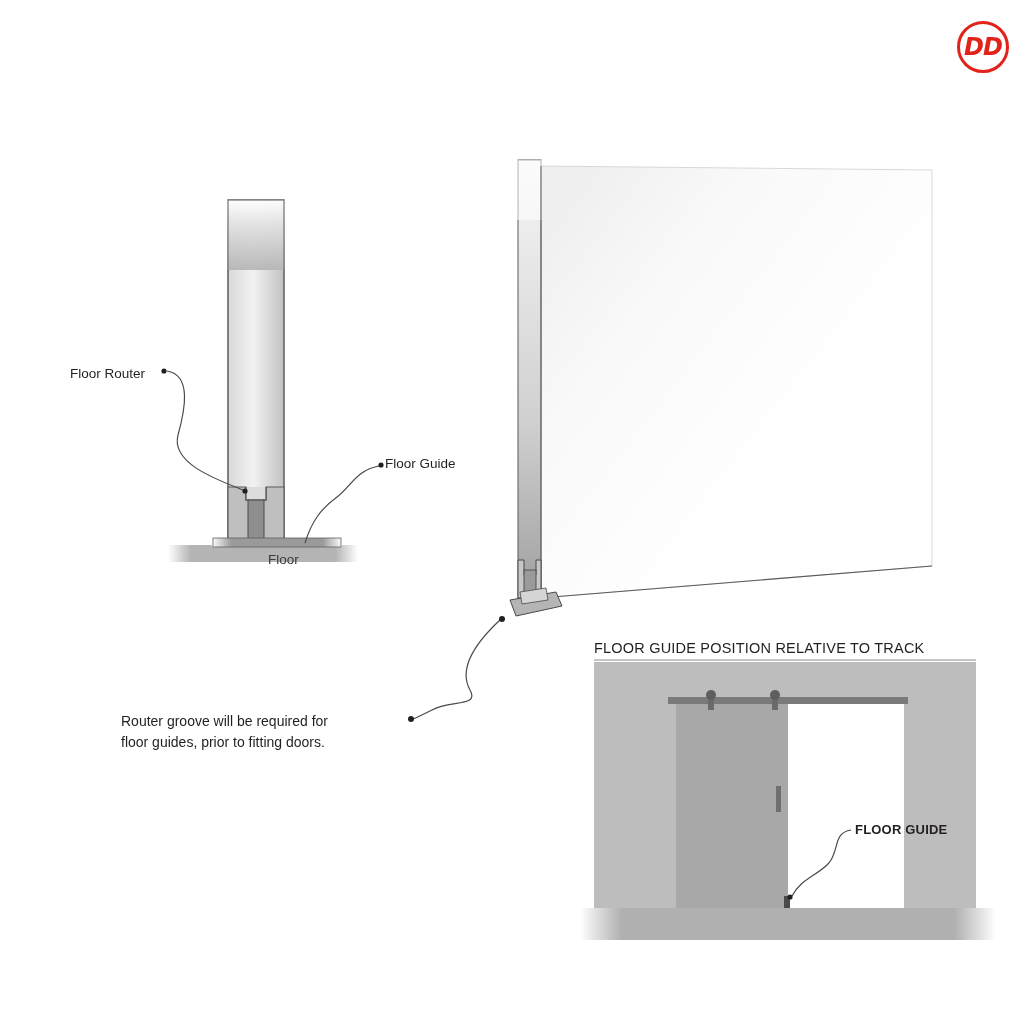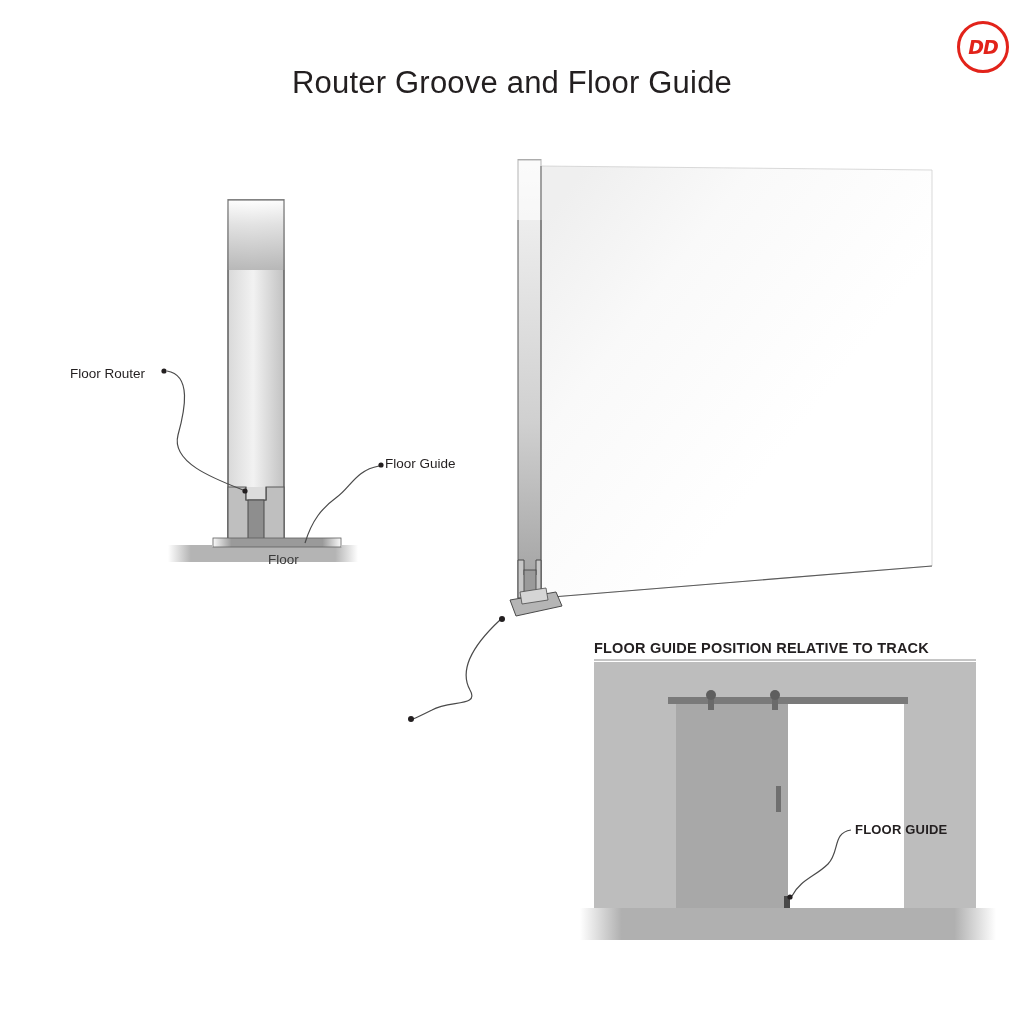--- a/index.html
+++ b/index.html
@@ -29,21 +29,21 @@
     border: 3px solid #e2231a;
     background: #ffffff;
     box-sizing: border-box;
     display: flex;
     align-items: center;
     justify-content: center;
   }
   .logo-text {
     font-family: "DejaVu Sans", sans-serif;
     font-weight: bold;
-    font-size: 19px;
+    font-size: 24px;
     letter-spacing: -1px;
     color: #e2231a;
     font-style: italic;
     line-height: 1;
   }
   .title {
     position: absolute;
     top: 65px;
     left: 0;
     width: 1024px;
@@ -69,21 +69,21 @@
     font-size: 14px;
     line-height: 1.5;
     color: #231f20;
     white-space: nowrap;
   }
   .panel-heading {
     position: absolute;
     left: 594px;
     top: 640px;
     font-size: 14.5px;
-    font-weight: bold;
+    font-weight: normal;
     color: #231f20;
     letter-spacing: 0.2px;
     white-space: nowrap;
   }
   .inset-label {
     position: absolute;
     left: 855px;
     top: 822px;
     font-size: 13px;
     font-weight: bold;
@@ -95,21 +95,20 @@
 </style>
 </head>
 <body>
 
 <div class="stage">
 
   <div class="logo">
     <span class="logo-text">DD</span>
   </div>
 
-  <div class="title">Router Groove and Floor Guide</div>
 
   <svg width="1024" height="1024" viewBox="0 0 1024 1024">
     <defs>
       <linearGradient id="gradLeftDoor" x1="0" y1="0" x2="0" y2="1">
         <stop offset="0%" stop-color="#ffffff"></stop>
         <stop offset="35%" stop-color="#e2e2e2"></stop>
         <stop offset="100%" stop-color="#b6b6b6"></stop>
       </linearGradient>
       <linearGradient id="gradLeftDoorX" x1="0" y1="0" x2="1" y2="0">
         <stop offset="0%" stop-color="#d9d9d9"></stop>
@@ -220,17 +219,21 @@
 
       <path d="M 851 830 C 832 833 840 852 828 864 C 816 876 800 880 792 896" fill="none" stroke="#4a4a4a" stroke-width="1.2"></path>
       <circle cx="790" cy="897" r="2.6" fill="#231f20"></circle>
     </g>
   </svg>
 
   <div class="label label-door-router">Floor Router</div>
   <div class="label label-floor-guide">Floor Guide</div>
   <div class="label label-floor">Floor</div>
 
+  <div class="note">
+    <div>Router groove will be required for</div>
+    <div>floor guides, prior to fitting doors.</div>
+  </div>
 
   <div class="panel-heading">FLOOR GUIDE POSITION RELATIVE TO TRACK</div>
   <div class="inset-label">FLOOR GUIDE</div>
 
 </div>
 
 </body></html>

